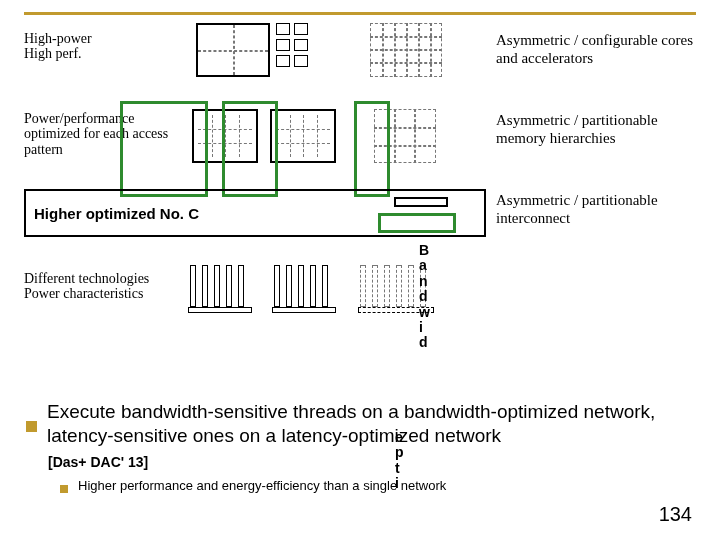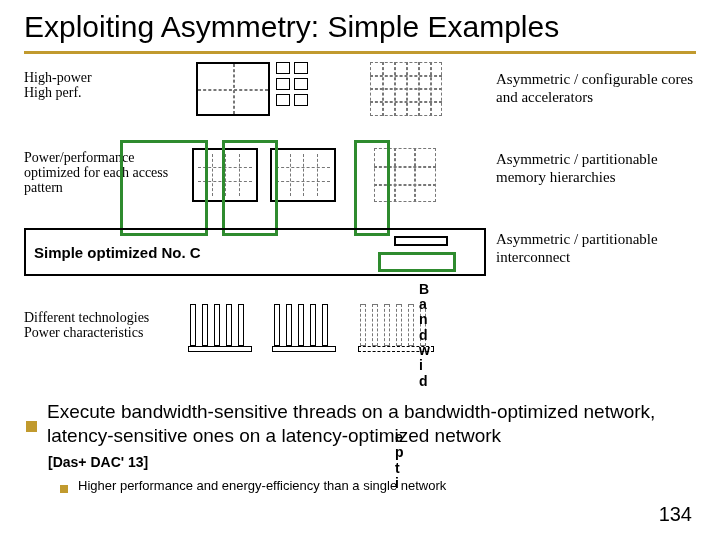--- a/index.html
+++ b/index.html
@@ -62,21 +62,20 @@
   .pagenum { position:absolute; right:28px; bottom:14px; font-size:20px; }
 
   
   .scatter { position:absolute; left: 395px; top: 220px; font-size:14px; font-weight:bold; line-height:1.1; }
   .scatter2 { position:absolute; left: 395px; top: 430px; font-size:14px; font-weight:bold; line-height:1.1; }
 </style>
 </head>
 <body>
 
 <div class="slide">
-  <div class="title">Exploiting Asymmetry: Simple Examples</div>
   <div class="title-underline"></div>
 
   <div class="diagram">
 
     <div class="row row1">
       <div class="left-label" style="white-space:pre-line;">High-power
 High perf.</div>
       <div class="mid">
         <div class="bigcore">
           <div class="dash-grid" style="left:50%; top:0; bottom:0; width:0;"></div>
@@ -138,21 +137,21 @@
       <div class="right-label">Asymmetric / partitionable memory hierarchies</div>
     </div>
 
     <div class="green-box green1"></div>
     <div class="green-box green2"></div>
     <div class="green-box green3"></div>
 
     <div class="row row3">
       <div class="mid" style="left:0; right:210px;">
         <div class="noc-outer">
-          <div class="noc-label">Simple optimized No. C</div>
+          <div class="noc-label">Higher optimized No. C</div>
           <div class="noc-small"></div>
           <div class="noc-green"></div>
         </div>
       </div>
       <div class="right-label">Asymmetric / partitionable interconnect</div>
     </div>
 
     <div class="row row4">
       <div class="left-label" style="white-space:pre-line;">Different technologies
 Power characteristics</div>

